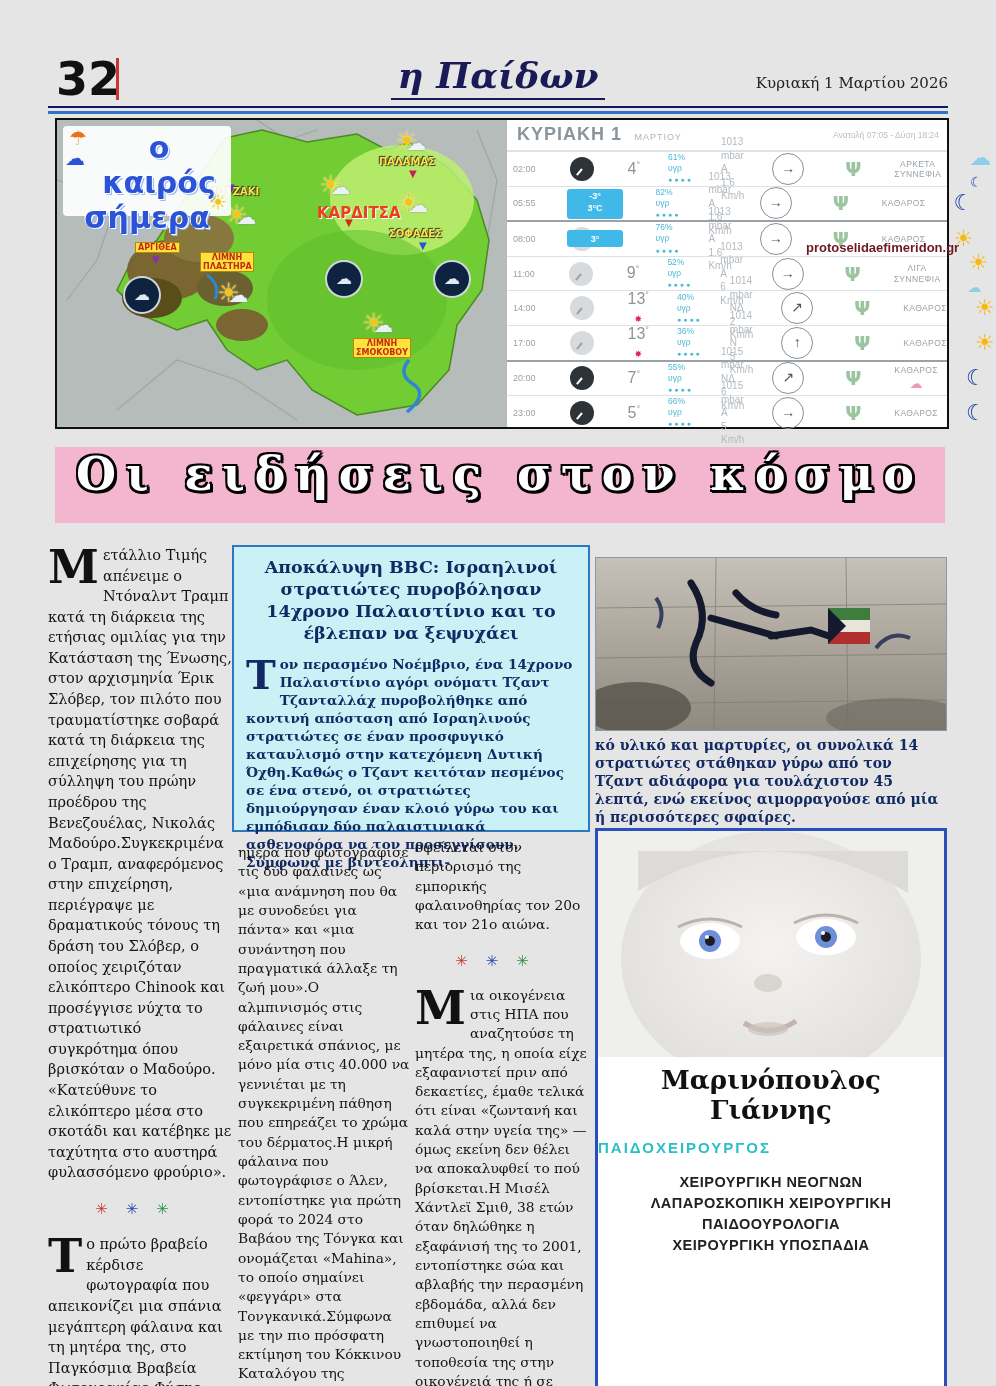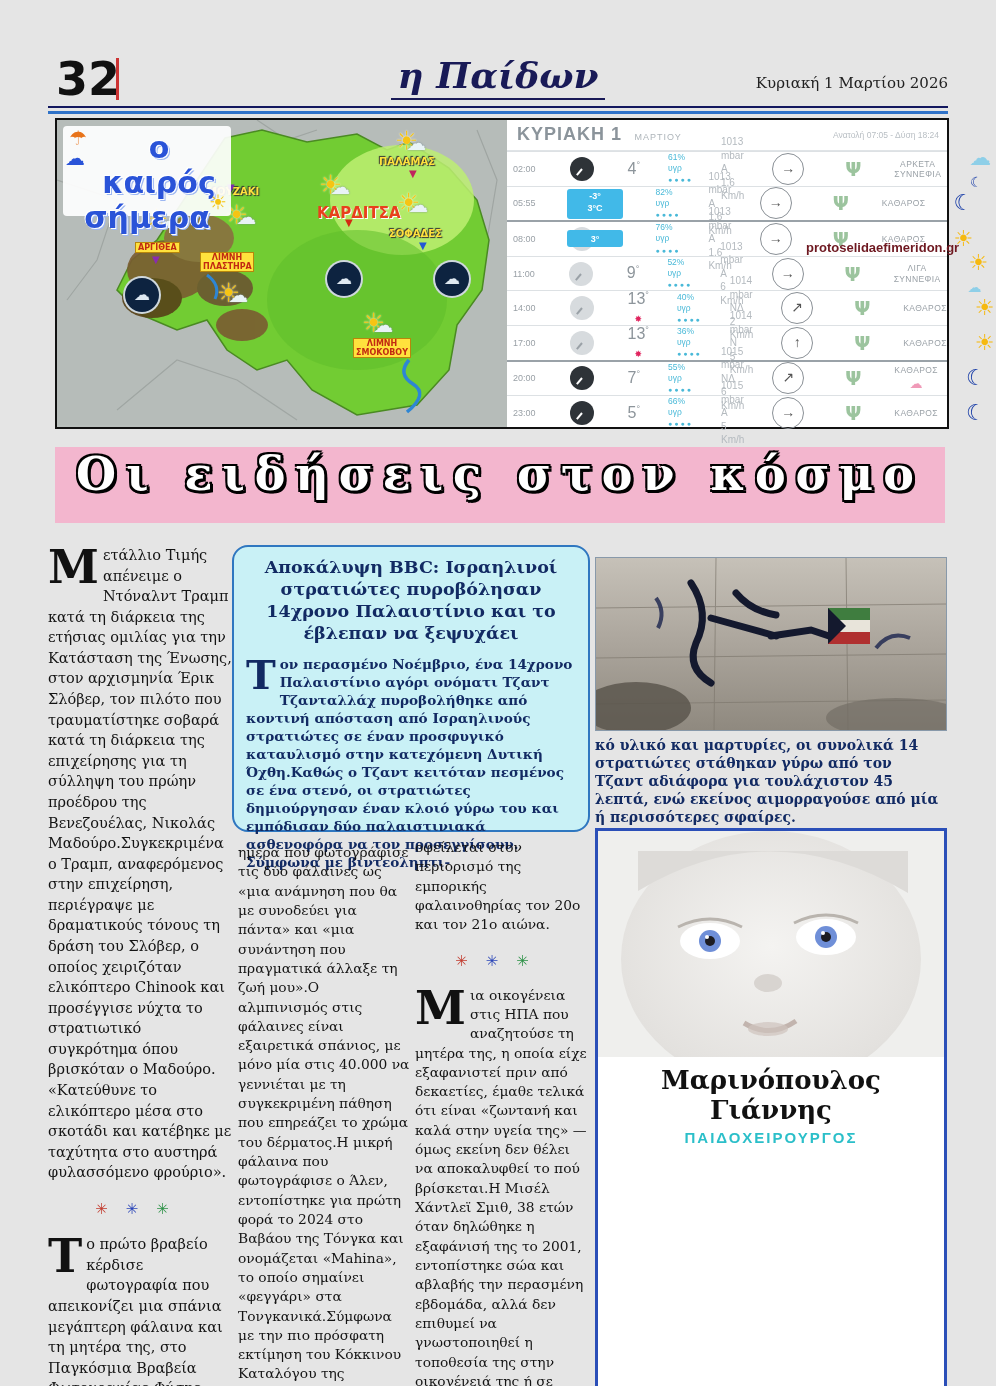--- a/index.html
+++ b/index.html
@@ -76,33 +76,33 @@
   
   .col{position:absolute;font:14.5px/1.42 "DejaVu Serif",serif;color:#141414;text-align:left;}
   .dropcap{float:left;font:bold 46px/0.82 "DejaVu Serif",serif;color:#111;padding:4px 4px 0 0;}
   .stars{text-align:center;font-size:15px;letter-spacing:18px;margin:16px 0 14px;}
   .stars .r{color:#c23b2e;} .stars .b{color:#2b46b8;} .stars .g{color:#2c9146;}
   .col1{left:48px;top:545px;width:186px;}
   .col2{left:238px;top:843px;width:174px;font-size:13.8px;line-height:1.40;}
   .col3{left:415px;top:838px;width:172px;font-size:13.8px;line-height:1.40;}
   
   .bbcbox{position:absolute;left:232px;top:545px;width:358px;height:287px;background:#c9f1f6;
-          border:2px solid #2f77c0;border-radius:16px;padding:10px 12px;box-sizing:border-box;}
+          border:2px solid #2f77c0;border-radius:0;padding:10px 12px;box-sizing:border-box;}
   .bbctitle{font:bold 17.5px/1.25 "DejaVu Serif",serif;color:#122a63;text-align:center;margin-bottom:10px;}
   .bbcbody{font:bold 13.6px/1.33 "DejaVu Serif",serif;color:#122a63;}
   .bbcbody .dropcap{font-size:40px;color:#122a63;}
   .newsphoto{position:absolute;left:595px;top:557px;width:350px;height:172px;border:1px solid #8899aa;}
   .caption{position:absolute;left:595px;top:737px;width:350px;
            font:bold 14px/1.28 "DejaVu Serif",serif;color:#122a63;}
   
   .ad{position:absolute;left:595px;top:828px;width:352px;height:604px;border:3px solid #2b4fb8;
       box-sizing:border-box;background:#fff;}
   .ad-img{width:100%;height:226px;display:block;}
   .ad-name{text-align:center;font:bold 26px "DejaVu Serif",serif;color:#111;margin-top:8px;}
-  .ad-spec{text-align:center;font:bold 15px "Liberation Sans",sans-serif;color:#2bbfc9;letter-spacing:2px;margin-top:4px;}
+  .ad-spec{text-align:left;font:bold 15px "Liberation Sans",sans-serif;color:#2bbfc9;letter-spacing:2px;margin-top:14px;}
   .ad-serv{text-align:center;font:bold 14.5px/1.45 "Liberation Sans",sans-serif;color:#222;margin-top:16px;letter-spacing:.5px;}
   .ad-contact{position:absolute;left:4px;right:4px;bottom:32px;background:#35aae3;border:1px solid #1d7fbb;
               text-align:center;padding:6px 0 7px;line-height:1.5;}
   .ad-phone{font:bold 15px "Liberation Sans",sans-serif;color:#1a3f92;}
   .ad-addr,.ad-city{font:bold 14px "Liberation Sans",sans-serif;color:#fff;}
   .ad-city{letter-spacing:1px;}
   .ad-mail,.ad-web{font:bold 12.5px "Liberation Sans",sans-serif;color:#123a8d;}
   .ad-foot{position:absolute;left:4px;right:4px;bottom:4px;height:24px;background:#fff;
            text-align:center;font:16px "Liberation Sans",sans-serif;color:#111;line-height:24px;}
   .ad-foot .sq{color:#2e7fd6;font-size:10px;padding:0 4px;vertical-align:2px;}
@@ -384,15 +384,21 @@
           <circle cx="228" cy="106" r="5" fill="#1c1c22"></circle>
         <circle cx="225" cy="102" r="2" fill="#fff"></circle>
         <path d="M196,92 q32,-16 64,0" stroke="#b9b4ae" stroke-width="3" fill="none"></path>
       </g>
       <ellipse cx="170" cy="152" rx="14" ry="9" fill="#d8d4d0"></ellipse>
       <path d="M146,192 q26,16 52,-2" stroke="#c2b4ae" stroke-width="5" fill="none"></path>
       <ellipse cx="170" cy="198" rx="20" ry="7" fill="#cfc3bd" opacity=".7"></ellipse>
     </svg>
     <div class="ad-name">Μαρινόπουλος Γιάννης</div>
     <div class="ad-spec">ΠΑΙΔΟΧΕΙΡΟΥΡΓΟΣ</div>
+    <div class="ad-serv">
+      <div>ΧΕΙΡΟΥΡΓΙΚΗ ΝΕΟΓΝΩΝ</div>
+      <div>ΛΑΠΑΡΟΣΚΟΠΙΚΗ ΧΕΙΡΟΥΡΓΙΚΗ</div>
+      <div>ΠΑΙΔΟΟΥΡΟΛΟΓΙΑ</div>
+      <div>ΧΕΙΡΟΥΡΓΙΚΗ ΥΠΟΣΠΑΔΙΑ</div>
+    </div>
   </div>
 
 </div>
 
 </body></html>

